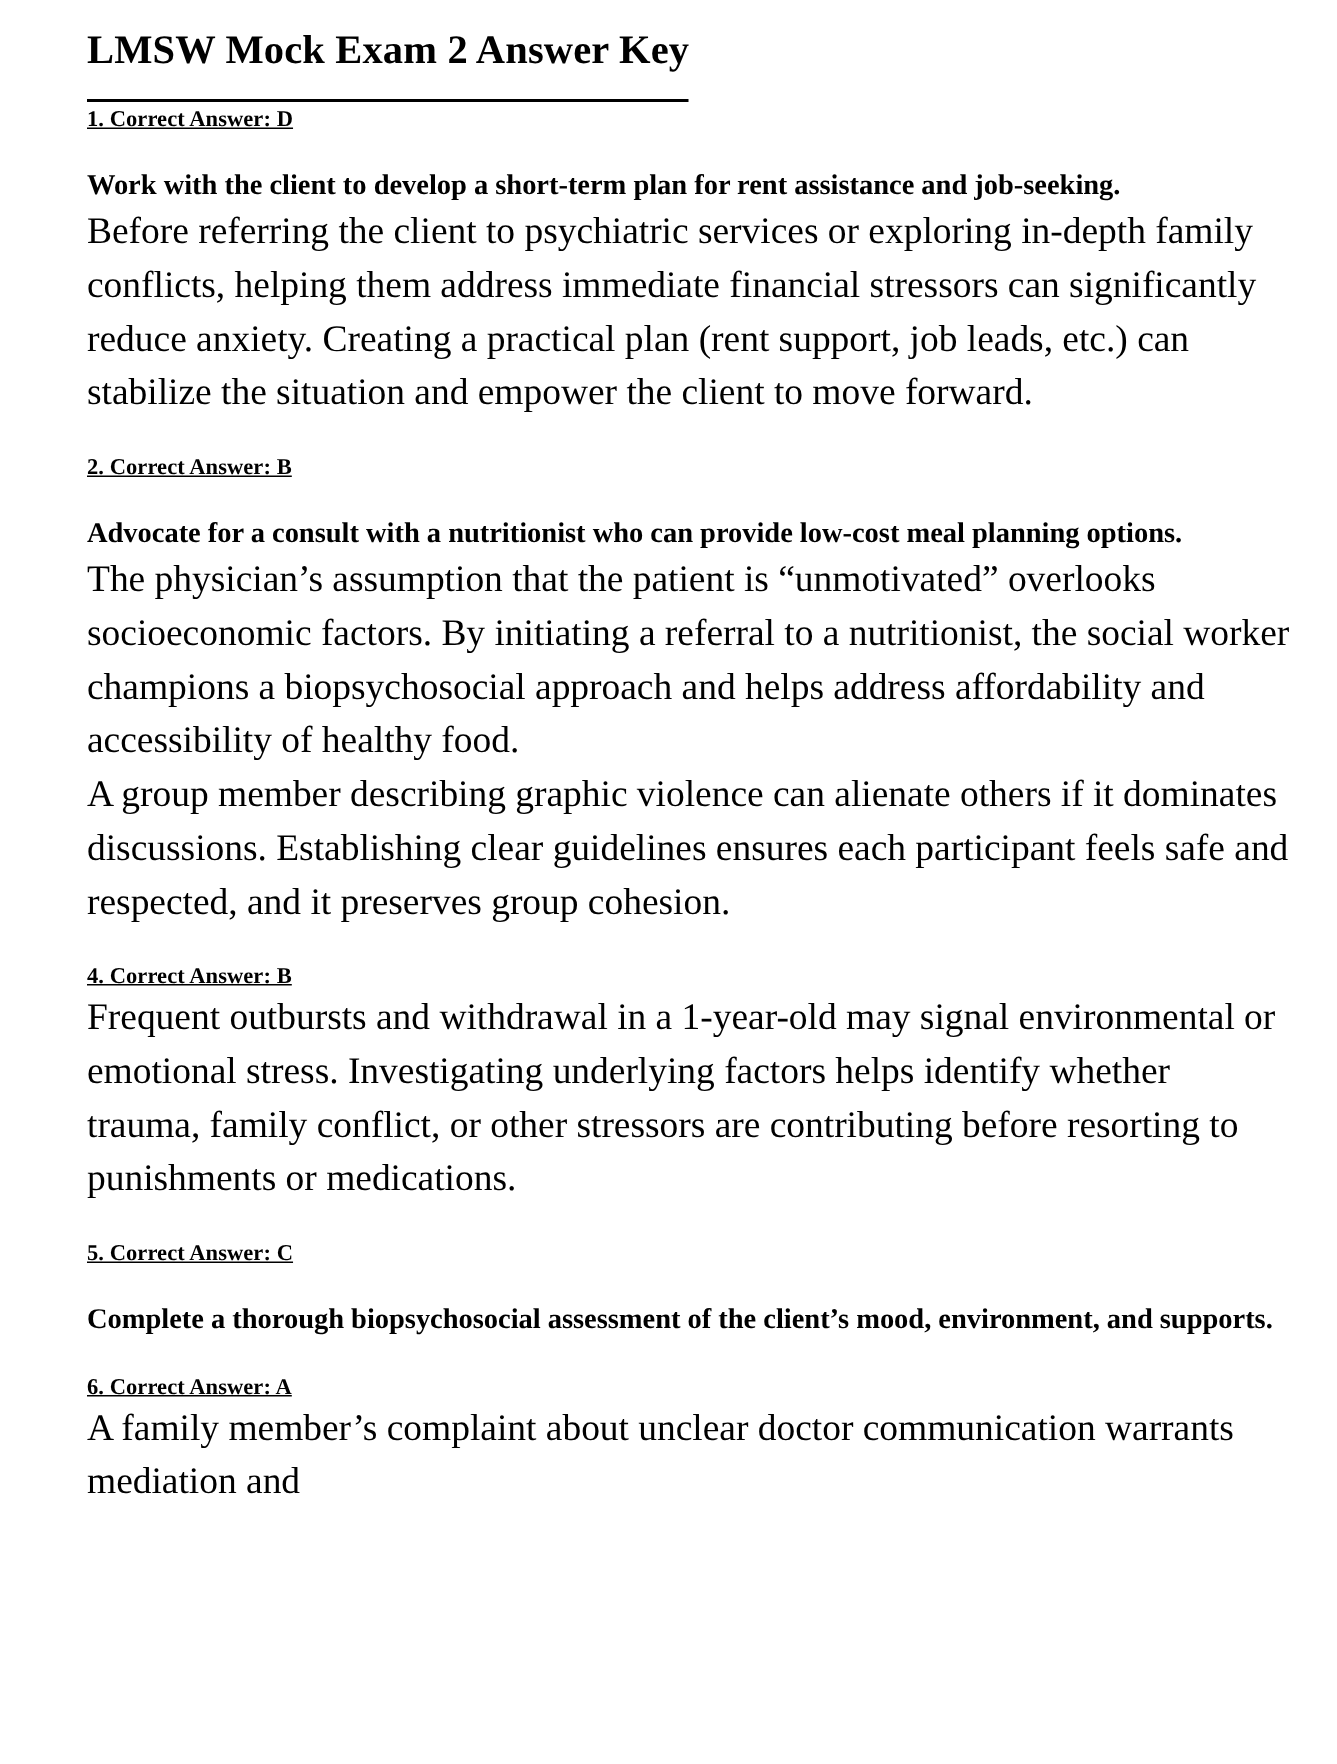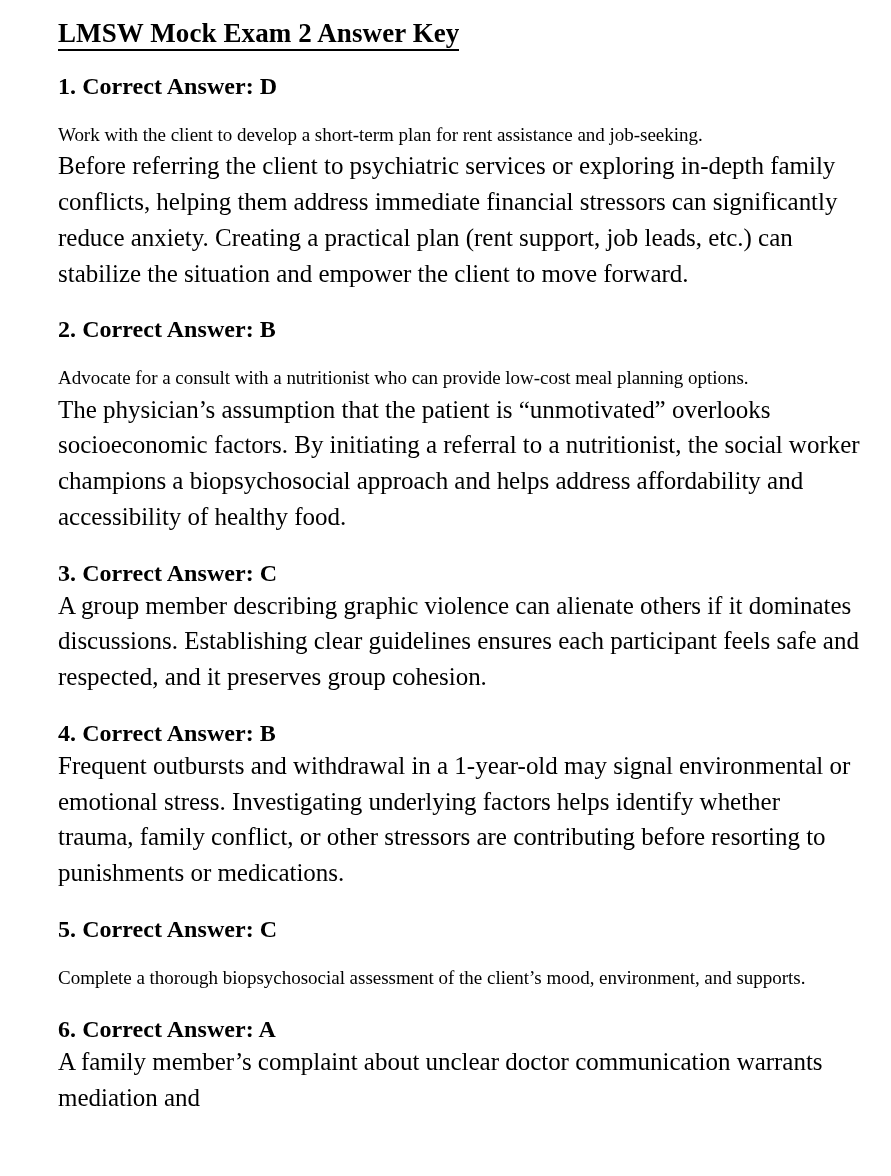--- a/index.html
+++ b/index.html
@@ -25,37 +25,38 @@
   .doc-title {
     font-size: 27px;
     font-weight: bold;
     line-height: 1.12;
     margin: 0 0 0 0;
     padding: 0;
     letter-spacing: 0.1px;
   }
   .doc-title span.title-text {
     border-bottom: 2.5px solid #000;
-    padding-bottom: 1px;
+    padding-bottom: 18px;
     display: inline;
   }
   .answer-block {
     margin: 0;
     padding: 0;
   }
   .answer-heading {
-    font-size: 24px;
+    font-size: 15px;
     font-weight: bold;
     line-height: 1.25;
     margin: 23px 0 0 0;
     letter-spacing: 0.05px;
+    text-decoration: underline;
   }
   .answer-statement {
     font-size: 19px;
-    font-weight: normal;
+    font-weight: bold;
     line-height: 1.43;
     margin: 20px 0 0 0;
     max-width: 806px;
     letter-spacing: -0.02px;
   }
   .answer-rationale {
     font-size: 25px;
     font-weight: normal;
     line-height: 1.43;
     margin: 0;
@@ -76,21 +77,20 @@
     <div class="answer-rationale">Before referring the client to psychiatric services or exploring in-depth family conflicts, helping them address immediate financial stressors can significantly reduce anxiety. Creating a practical plan (rent support, job leads, etc.) can stabilize the situation and empower the client to move forward.</div>
   </div>
 
   <div class="answer-block">
     <div class="answer-heading">2. Correct Answer: B</div>
     <div class="answer-statement">Advocate for a consult with a nutritionist who can provide low-cost meal planning options.</div>
     <div class="answer-rationale">The physician’s assumption that the patient is “unmotivated” overlooks socioeconomic factors. By initiating a referral to a nutritionist, the social worker champions a biopsychosocial approach and helps address affordability and accessibility of healthy food.</div>
   </div>
 
   <div class="answer-block">
-    <div class="answer-heading">3. Correct Answer: C</div>
     <div class="answer-rationale">A group member describing graphic violence can alienate others if it dominates discussions. Establishing clear guidelines ensures each participant feels safe and respected, and it preserves group cohesion.</div>
   </div>
 
   <div class="answer-block">
     <div class="answer-heading">4. Correct Answer: B</div>
     <div class="answer-rationale">Frequent outbursts and withdrawal in a 1-year-old may signal environmental or emotional stress. Investigating underlying factors helps identify whether trauma, family conflict, or other stressors are contributing before resorting to punishments or medications.</div>
   </div>
 
   <div class="answer-block">
     <div class="answer-heading">5. Correct Answer: C</div>

